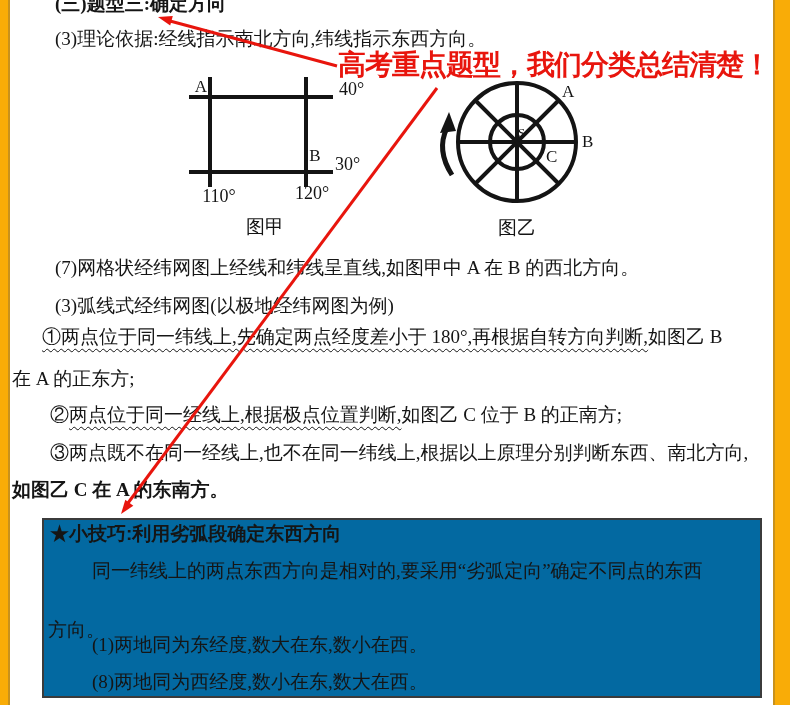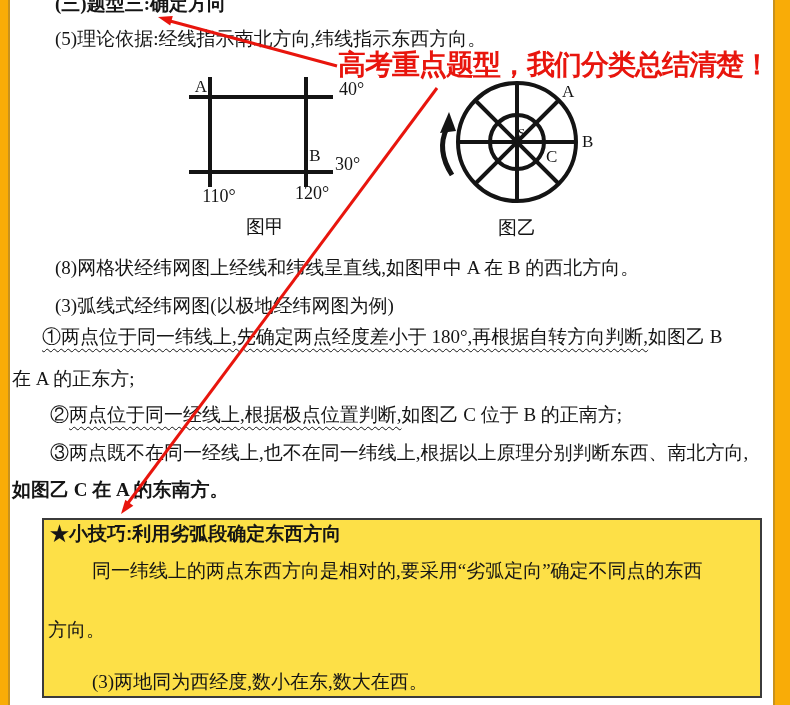--- a/index.html
+++ b/index.html
@@ -22,54 +22,55 @@
     text-underline-offset:5px;
   }
   .red-note{
     position:absolute;left:338px;top:49px;
     font-family:"Liberation Sans", sans-serif;
     font-weight:bold;font-size:28px;line-height:32px;
     color:#E8150D;white-space:nowrap;letter-spacing:-1px;
   }
   .tip-box{
     position:absolute;left:42px;top:518px;width:716px;height:176px;
-    background:#fde047;border:2px solid #3B3B3B;
+    background:#0369a1;border:2px solid #3B3B3B;
   }
   .tip-box .tline{color:#151515;}
   .tip-title{font-family:"Liberation Sans", sans-serif;font-weight:bold;}
   svg{position:absolute;left:0;top:0;pointer-events:none;}
   .figtext{font-family:"Liberation Serif", serif;fill:#141414;}
 </style>
 </head>
 <body>
 
 <div class="edge edge-left"></div>
 <div class="edge edge-right"></div>
 
 <div class="tline bold" style="left:55px;top:-7px;">(三)题型三:确定方向</div>
-<div class="tline" style="left:55px;top:28px;">(5)理论依据:经线指示南北方向,纬线指示东西方向。</div>
+<div class="tline" style="left:55px;top:28px;">(3)理论依据:经线指示南北方向,纬线指示东西方向。</div>
 
 <div class="red-note">高考重点题型，我们分类总结清楚！</div>
 
-<div class="tline" style="left:55px;top:257px;">(8)网格状经纬网图上经线和纬线呈直线,如图甲中 A 在 B 的西北方向。</div>
+<div class="tline" style="left:55px;top:257px;">(7)网格状经纬网图上经线和纬线呈直线,如图甲中 A 在 B 的西北方向。</div>
 <div class="tline" style="left:55px;top:295px;">(3)弧线式经纬网图(以极地经纬网图为例)</div>
 
 <div class="tline" style="left:42px;top:326px;"><span class="wavy">①两点位于同一纬线上,先确定两点经度差小于 180°,再根据自转方向判断,</span><span>如图乙 B</span></div>
 <div class="tline" style="left:12px;top:368px;text-align:right;">在 A 的正东方;</div>
 
 <div class="tline" style="left:50px;top:404px;"><span>②</span><span class="wavy">两点位于同一经线上,根据极点位置判断,</span><span>如图乙 C 位于 B 的正南方;</span></div>
 
 <div class="tline" style="left:50px;top:442px;">③两点既不在同一经线上,也不在同一纬线上,根据以上原理分别判断东西、南北方向,</div>
 <div class="tline" style="left:12px;top:479px;font-weight:bold;">如图乙 C 在 A 的东南方。</div>
 
 <div class="tip-box">
   <div class="tline tip-title" style="left:6px;top:3px;">★小技巧:利用劣弧段确定东西方向</div>
   <div class="tline" style="left:48px;top:40px;">同一纬线上的两点东西方向是相对的,要采用“劣弧定向”确定不同点的东西</div>
   <div class="tline" style="left:4px;top:76px;margin-top:23px;">方向。</div>
-  <div class="tline" style="left:48px;top:151px;">(3)两地同为西经度,数小在东,数大在西。</div>
+  <div class="tline" style="left:48px;top:114px;">(1)两地同为东经度,数大在东,数小在西。</div>
+  <div class="tline" style="left:48px;top:151px;">(8)两地同为西经度,数小在东,数大在西。</div>
 </div>
 
 <svg width="790" height="705" viewBox="0 0 790 705">
 
   <g stroke="#141414" stroke-width="4">
     <line x1="210" y1="77" x2="210" y2="187"></line>
     <line x1="306" y1="77" x2="306" y2="187"></line>
     <line x1="189" y1="97" x2="333" y2="97"></line>
     <line x1="189" y1="172" x2="333" y2="172"></line>
   </g>

